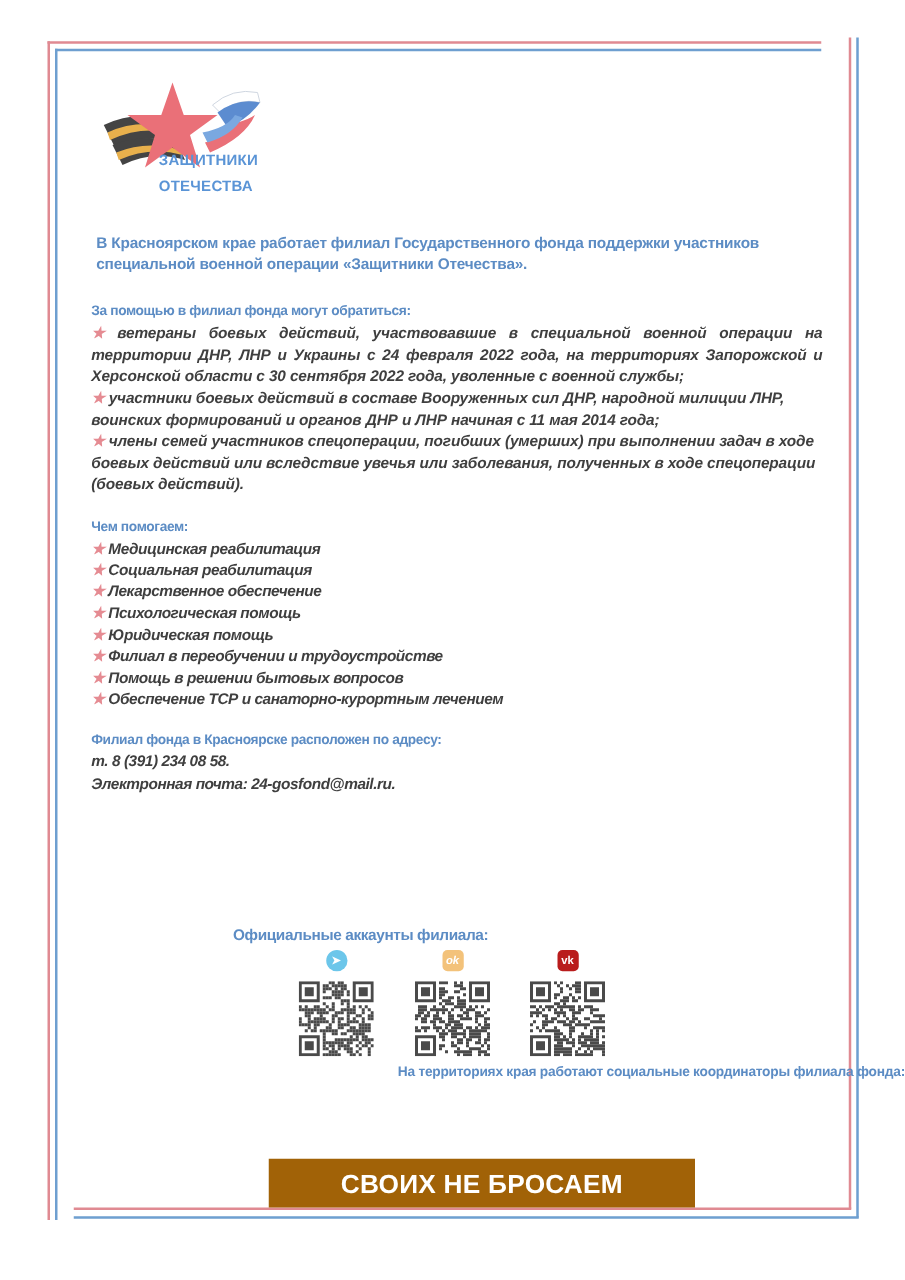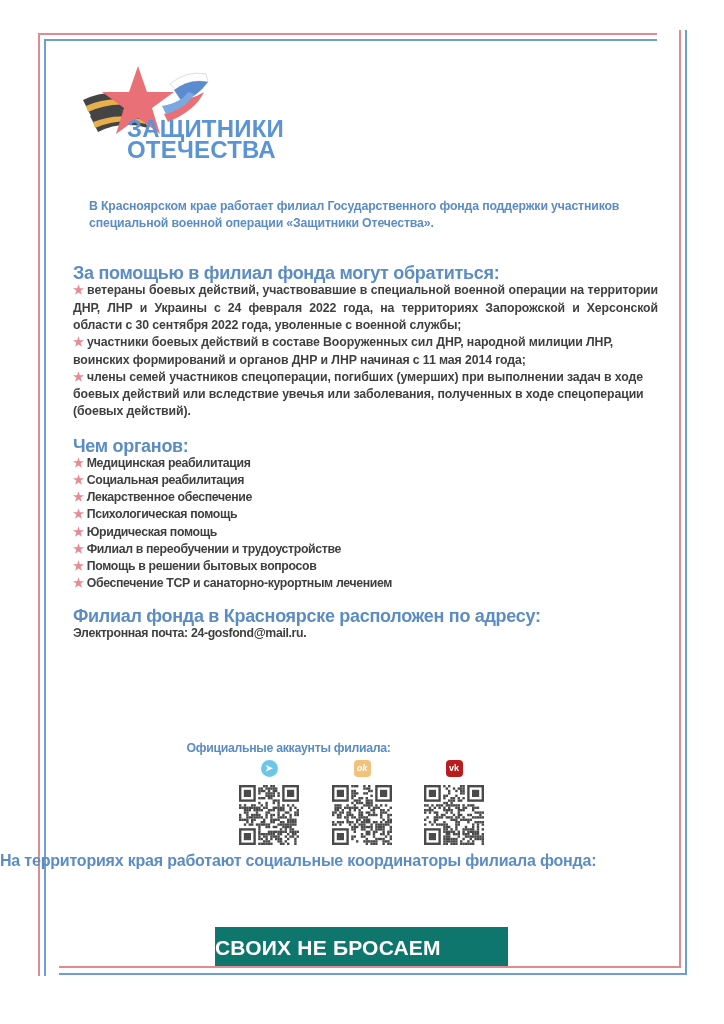--- a/index.html
+++ b/index.html
@@ -4,44 +4,44 @@
 <style>
   html, body { margin:0; padding:0; }
   body { width:724px; height:1024px; background:#ffffff; position:relative; overflow:hidden;
          font-family:"Liberation Sans", sans-serif; }
   .line { position:absolute; }
   .red { background:#e08a92; }
   .blue { background:#6e9fd0; }
 
   .logo { position:absolute; left:78px; top:62px; width:210px; height:104px; }
   .logo-text { position:absolute; left:127px; top:118px; color:#5a94d6; font-weight:bold;
-               font-size:24px; line-height:21px; letter-spacing:0.2px; }
+               font-size:12px; line-height:21px; letter-spacing:0.2px; }
 
   .content { position:absolute; left:73px; top:182px; width:585px; color:#3f3f3f; }
-  .p { font-size:12.3px; line-height:17.2px; font-weight:bold; letter-spacing:-0.15px; margin:16px; }
+  .p { font-size:12.3px; line-height:17.2px; font-weight:bold; letter-spacing:-0.15px; margin:4px; }
   .blue-t { color:#5c8cc4; }
-  .heading { color:#5c8cc4; font-size:18px; font-weight:bold; line-height:17px; letter-spacing:-0.3px; }
-  .item { font-size:12.3px; line-height:17.3px; font-weight:bold; color:#3f3f3f; letter-spacing:-0.1px; }
+  .heading { color:#5c8cc4; font-size:11px; font-weight:bold; line-height:17px; letter-spacing:-0.3px; }
+  .item { font-size:12.3px; line-height:17.3px; font-weight:bold; color:#3f3f3f; letter-spacing:-0.1px;font-style:italic; }
   .star { color:#e58b92; margin-right:3px; }
   .justify { text-align:justify; }
   .gap { height:17px; }
   .svc .item { letter-spacing:-0.35px; line-height:17.2px; }
 
   .accounts-title { position:absolute; left:0; width:577px; top:741px; text-align:center;
                     color:#5c8cc4; font-weight:bold; font-size:12.3px; letter-spacing:-0.3px; }
   .acc { position:absolute; top:760px; width:62px; }
   .acc-icon { width:17px; height:17px; border-radius:4px; margin:0 auto 8px auto; color:#fff;
               font-size:11px; line-height:17px; text-align:center; font-weight:bold; }
   .qr { width:60px; height:60px; display:block; margin:0 auto; }
 
-  .coord { position:absolute; left:0; width:724px; top:852px; text-align:left; color:#5c8cc4;
-           font-weight:bold; font-size:16px; letter-spacing:-0.2px; }
-
-  .banner { position:absolute; left:215px; top:927px; width:293px; height:39px; background:#0f766e;
-            color:#ffffff; font-weight:bold; font-size:21px; line-height:41px; 
+  .coord { position:absolute; left:0; width:724px; top:852px; text-align:right; color:#5c8cc4;
+           font-weight:bold; font-size:11px; letter-spacing:-0.2px; }
+
+  .banner { position:absolute; left:215px; top:927px; width:341px; height:39px; background:#a16207;
+            color:#ffffff; font-weight:bold; font-size:21px; line-height:41px; text-align:center;
             letter-spacing:0.2px; }
 </style>
 </head>
 <body>
 
 <div class="line red" style="left:38px;top:33px;width:619px;height:2px;"></div>
 <div class="line blue" style="left:44px;top:39px;width:613px;height:2px;"></div>
 <div class="line red" style="left:38px;top:33px;width:2px;height:943px;"></div>
 <div class="line blue" style="left:44px;top:39px;width:2px;height:937px;"></div>
 <div class="line red" style="left:679px;top:30px;width:2px;height:937px;"></div>
@@ -76,34 +76,35 @@
   <p class="p blue-t">В Красноярском крае работает филиал Государственного фонда поддержки участников специальной военной операции «Защитники Отечества».</p>
 
   <div class="gap"></div>
   <div class="heading">За помощью в филиал фонда могут обратиться:</div>
   <div class="item justify"><span class="star">★</span><span>ветераны боевых действий, участвовавшие в специальной военной операции на территории ДНР, ЛНР и Украины с 24 февраля 2022 года, на территориях Запорожской и Херсонской области с 30 сентября 2022 года, уволенные с военной службы;</span></div>
   <div class="item"><span class="star">★</span><span>участники боевых действий в составе Вооруженных сил ДНР, народной милиции ЛНР, воинских формирований и органов ДНР и ЛНР начиная с 11 мая 2014 года;</span></div>
   <div class="item"><span class="star">★</span><span>члены семей участников спецоперации, погибших (умерших) при выполнении задач в ходе боевых действий или вследствие увечья или заболевания, полученных в ходе спецоперации (боевых действий).</span></div>
 
   <div class="gap"></div>
   <div class="svc">
-    <div class="heading">Чем органов:</div>
+    <div class="heading">Чем помогаем:</div>
     <div class="item"><span class="star">★</span><span>Медицинская реабилитация</span></div>
     <div class="item"><span class="star">★</span><span>Социальная реабилитация</span></div>
     <div class="item"><span class="star">★</span><span>Лекарственное обеспечение</span></div>
     <div class="item"><span class="star">★</span><span>Психологическая помощь</span></div>
     <div class="item"><span class="star">★</span><span>Юридическая помощь</span></div>
     <div class="item"><span class="star">★</span><span>Филиал в переобучении и трудоустройстве</span></div>
     <div class="item"><span class="star">★</span><span>Помощь в решении бытовых вопросов</span></div>
     <div class="item"><span class="star">★</span><span>Обеспечение ТСР и санаторно-курортным лечением</span></div>
   </div>
 
   <div class="gap" style="height:16px;"></div>
   <div class="svc">
     <div class="heading">Филиал фонда в Красноярске расположен по адресу:</div>
+    <div class="item">т. 8 (391) 234 08 58.</div>
     <div class="item">Электронная почта: 24-gosfond@mail.ru.</div>
   </div>
 </div>
 
 <div class="accounts-title">Официальные аккаунты филиала:</div>
 
 <div class="acc" style="left:238px;">
   <div class="acc-icon" style="background:#6cc6ea;border-radius:50%;font-size:9px;">➤</div>
   <svg class="qr" viewBox="0 0 25 25">
       <rect x="10" y="0" width="1" height="1" fill="#4a4a4a"></rect>

